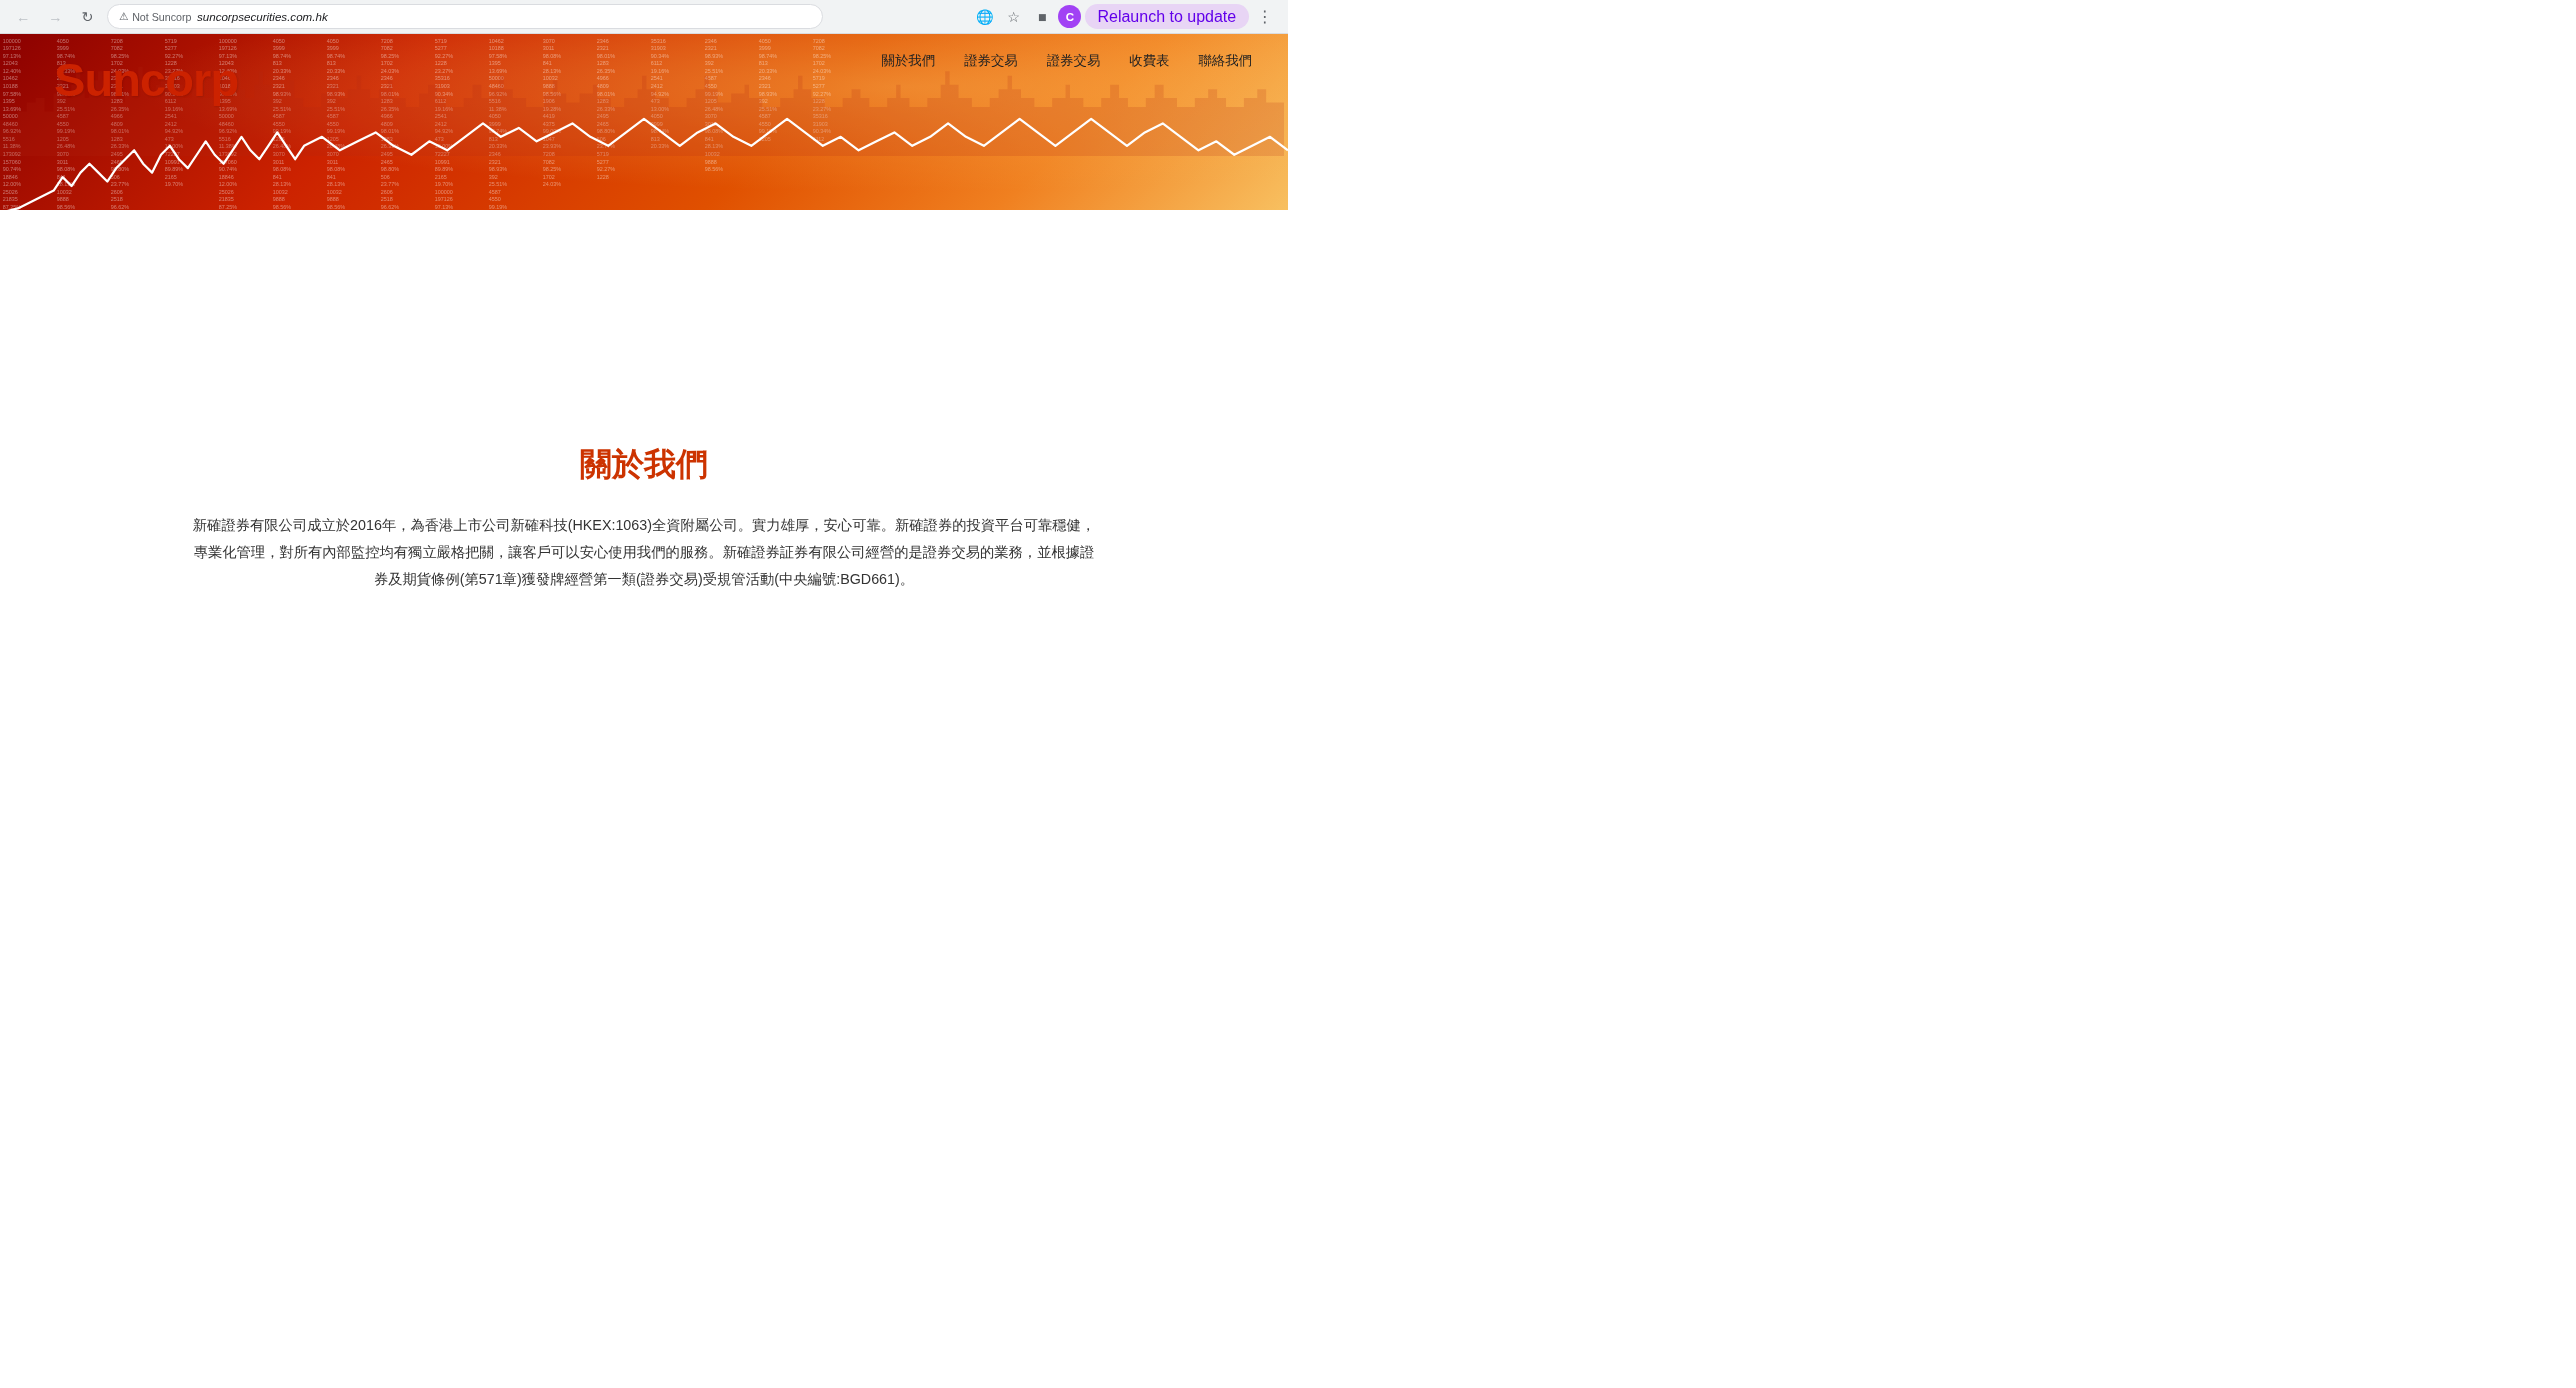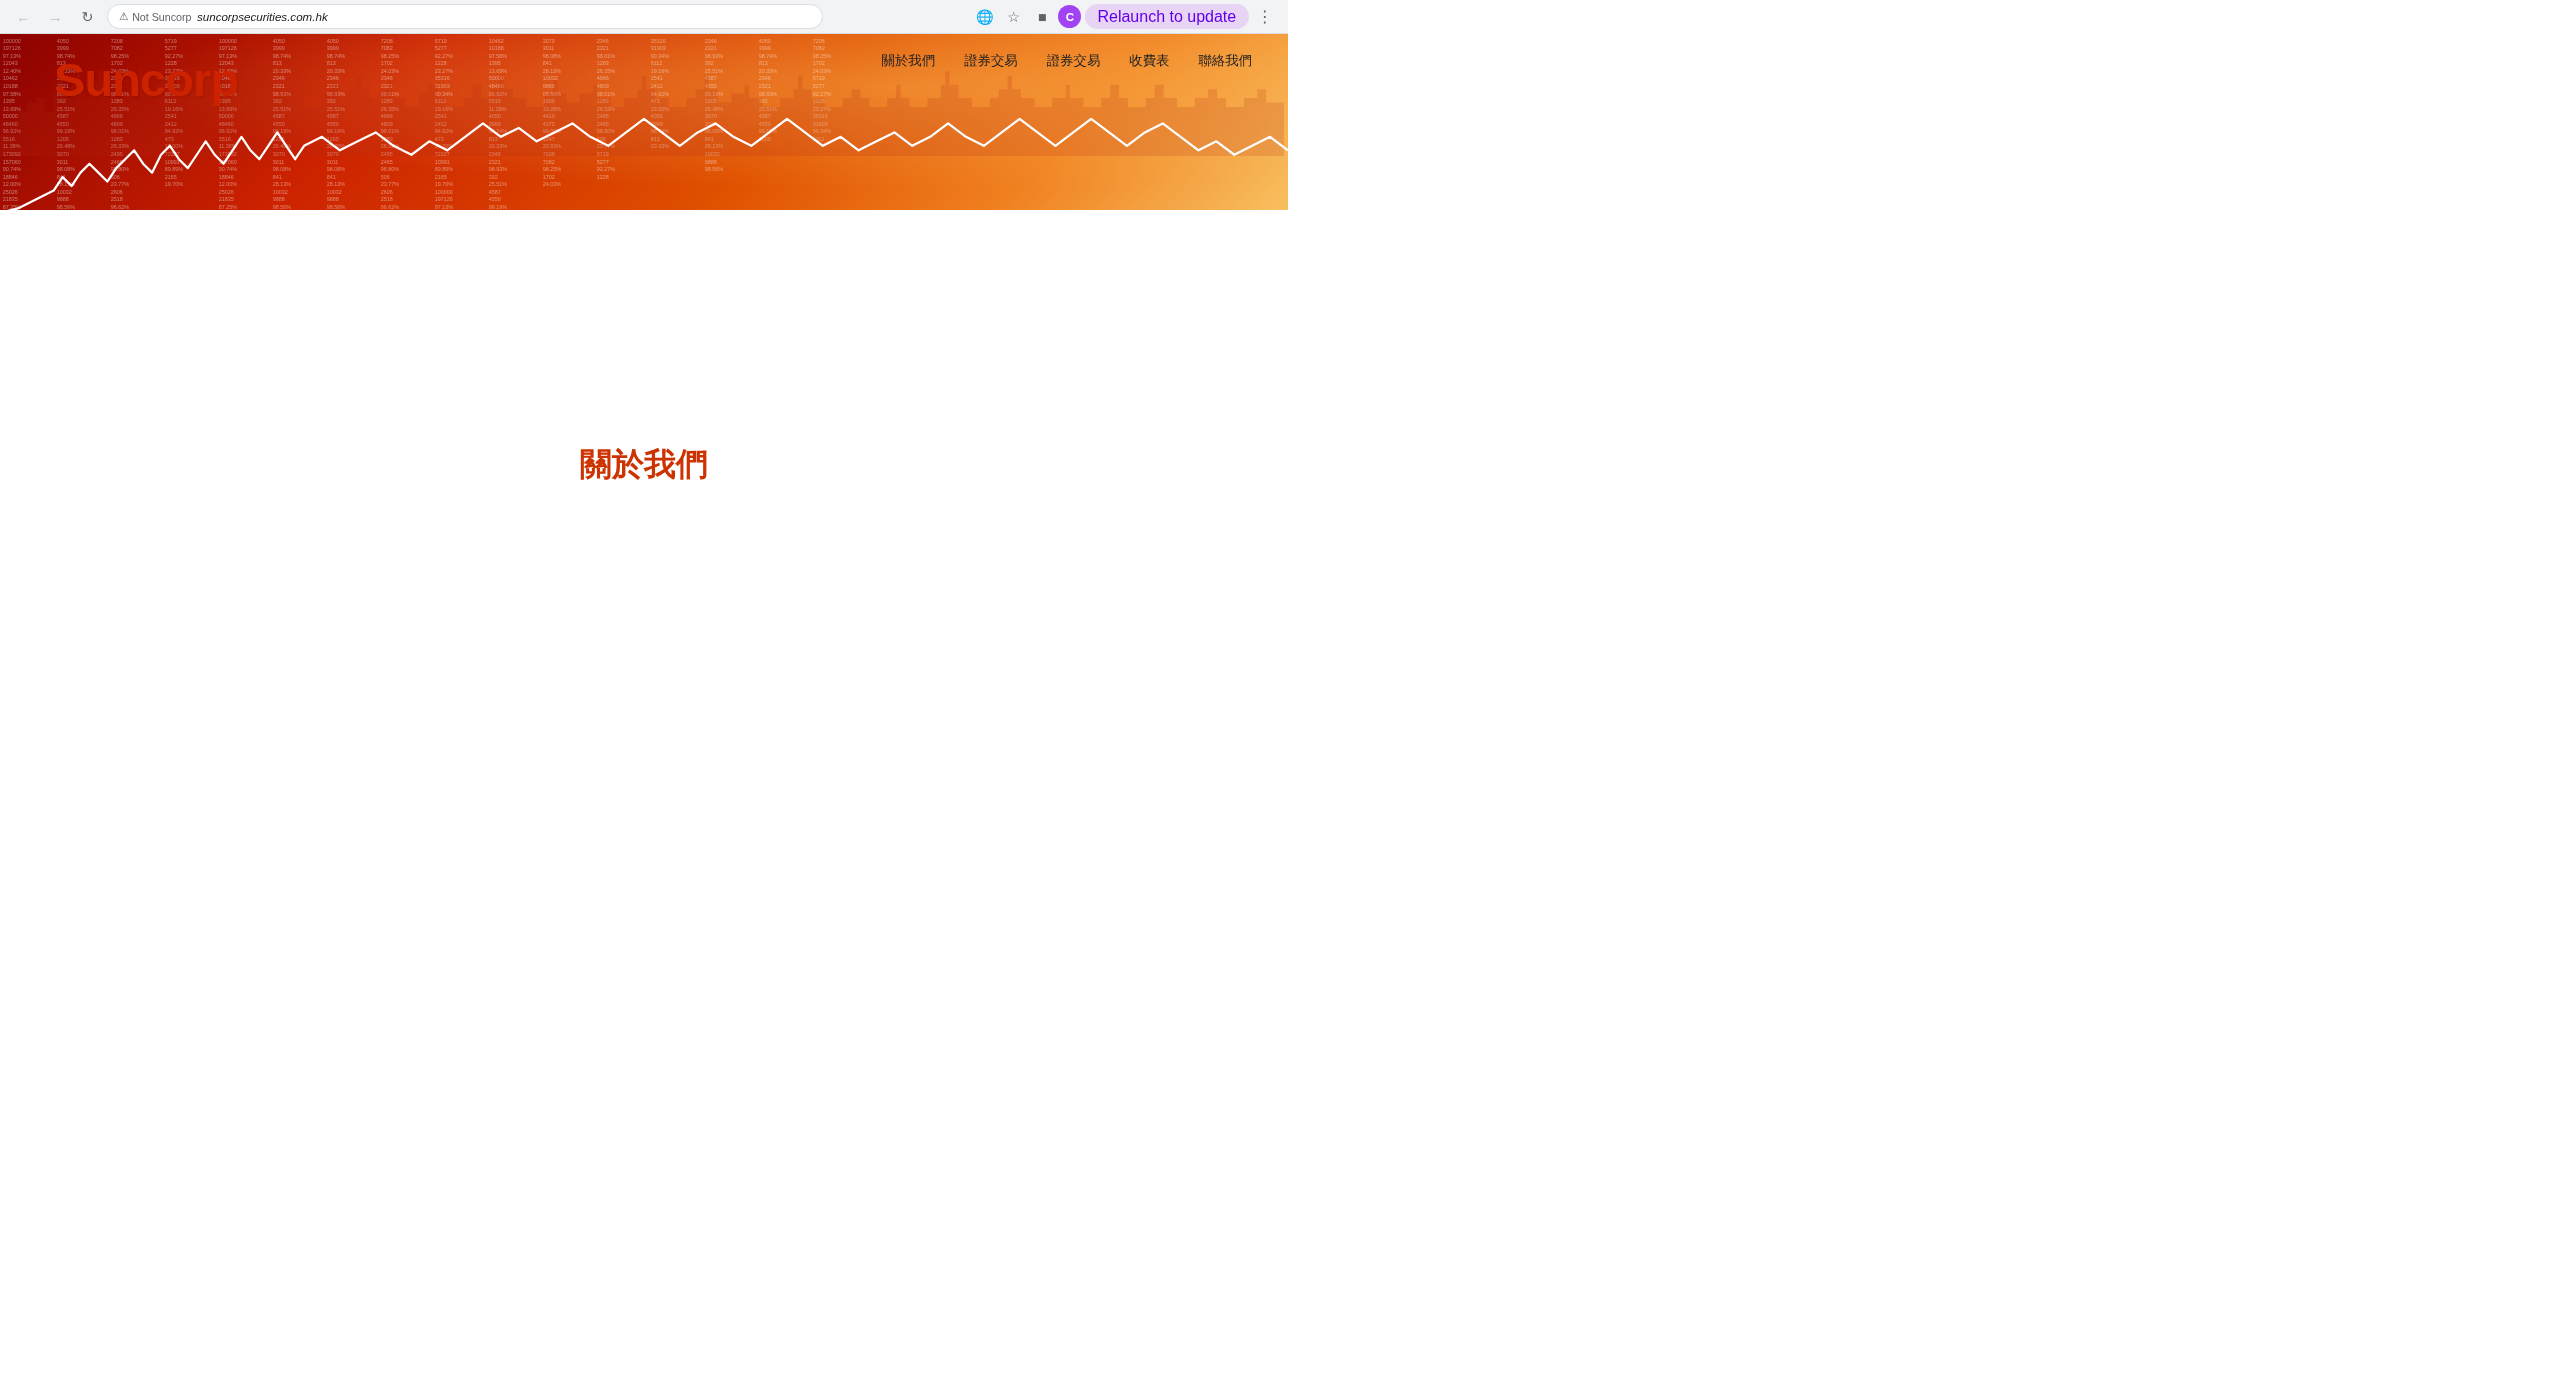--- a/index.html
+++ b/index.html
@@ -660,16 +660,17 @@
       <a class="nav-link">收費表</a>
       <a class="nav-link">聯絡我們</a>
     </nav>
 
   </div>
 
   <div style="height: 161px;"></div>
 
   <div class="about-section">
     <h2 class="about-title">關於我們</h2>
+    <p class="about-text">新確證券有限公司成立於2016年，為香港上市公司新確科技(HKEX:1063)全資附屬公司。實力雄厚，安心可靠。新確證券的投資平台可靠穩健，專業化管理，對所有內部監控均有獨立嚴格把關，讓客戶可以安心使用我們的服務。新確證券証券有限公司經營的是證券交易的業務，並根據證券及期貨條例(第571章)獲發牌經營第一類(證券交易)受規管活動(中央編號:BGD661)。</p>
   </div>
 
 </div>
 
 
 </body></html>

